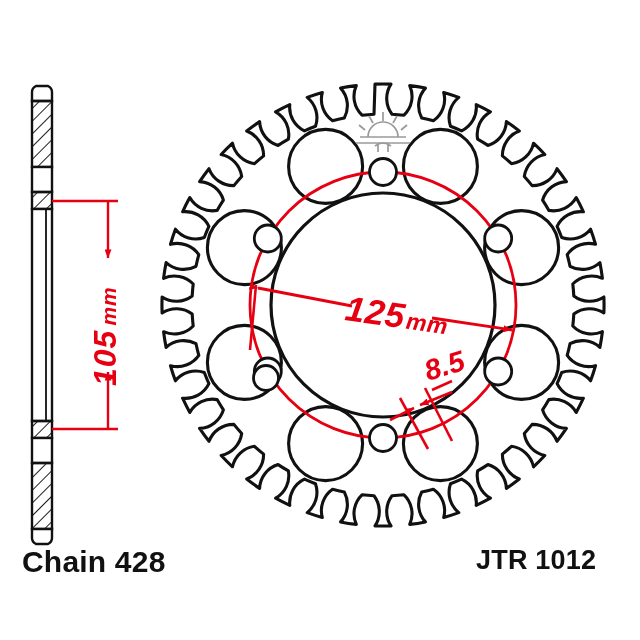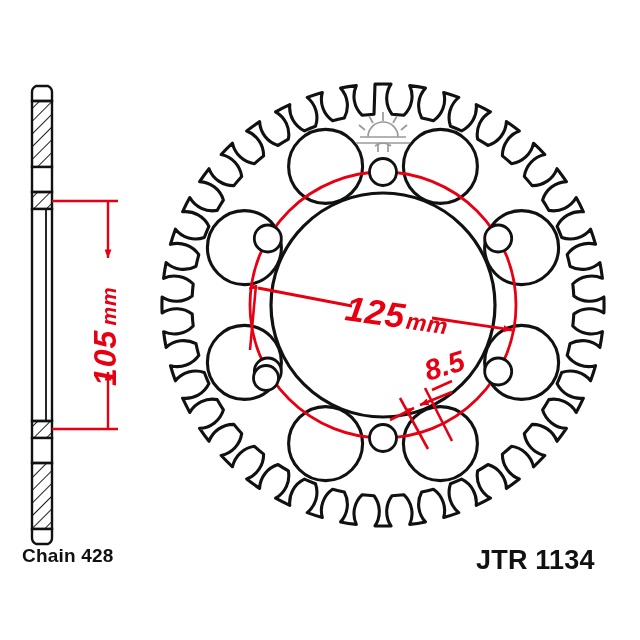--- a/index.html
+++ b/index.html
@@ -3,21 +3,21 @@
 <meta charset="utf-8">
 <title>Sprocket Technical Drawing</title>
 <style>
   html,body{margin:0;padding:0;background:#ffffff;}
   body{width:640px;height:640px;overflow:hidden;
        font-family:"Liberation Sans",sans-serif;}
   #sheet{position:relative;width:640px;height:640px;background:#fff;}
   svg{display:block;}
   .lbl{position:absolute;font-family:"Liberation Sans",sans-serif;
        font-weight:bold;color:#111;white-space:nowrap;}
-  #chain-label{left:22px;top:545px;font-size:19px;letter-spacing:.2px;}
+  #chain-label{left:22px;top:545px;font-size:30px;letter-spacing:.2px;}
   #part-label{left:476px;top:545px;font-size:27px;letter-spacing:.2px;}
 </style>
 </head>
 <body>
 
 <div id="sheet">
 
   <svg width="640" height="640" viewBox="0 0 640 640">
     <defs>
       <pattern id="hatch" width="9" height="9" patternTransform="rotate(45)" patternUnits="userSpaceOnUse">
@@ -116,14 +116,14 @@
       <line x1="425" y1="388" x2="452" y2="441" stroke="#e60012" stroke-width="2.6"></line>
       <line x1="400" y1="398" x2="428" y2="449" stroke="#e60012" stroke-width="2.6"></line>
       <line x1="452" y1="392" x2="420" y2="405" stroke="#e60012" stroke-width="2.6" marker-end="url(#arrRed)"></line>
       <line x1="390" y1="420" x2="414" y2="408" stroke="#e60012" stroke-width="2.6" marker-end="url(#arrRed)"></line>
       <line x1="432" y1="390" x2="452" y2="381" stroke="#e60012" stroke-width="2.6"></line>
       <text x="0" y="0" transform="translate(428,381) rotate(-17)" fill="#e60012" font-family="Liberation Sans, sans-serif" font-size="29" font-weight="bold" font-style="italic">8.5</text>
     </g>
   </svg>
 
   <div class="lbl" id="chain-label">Chain 428</div>
-  <div class="lbl" id="part-label">JTR 1134</div>
+  <div class="lbl" id="part-label">JTR 1012</div>
 </div>
 
 </body></html>

